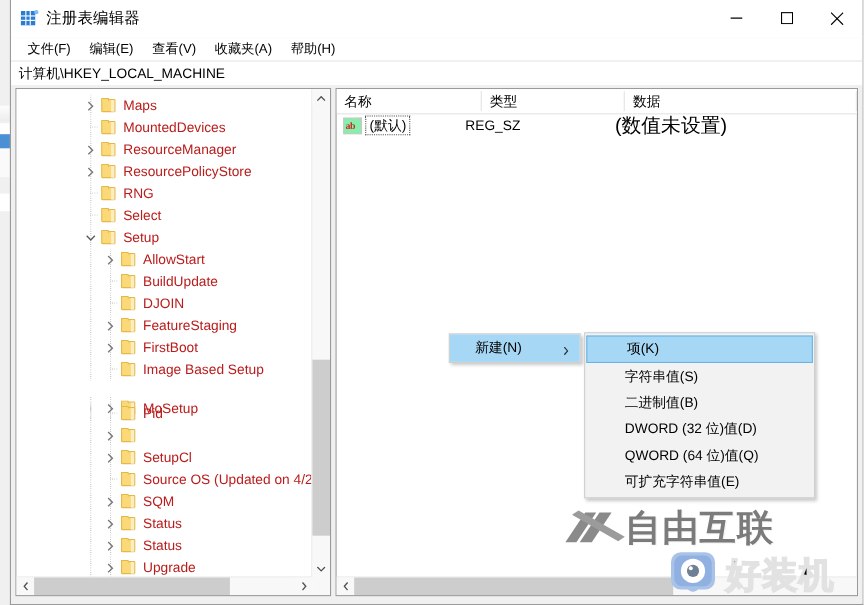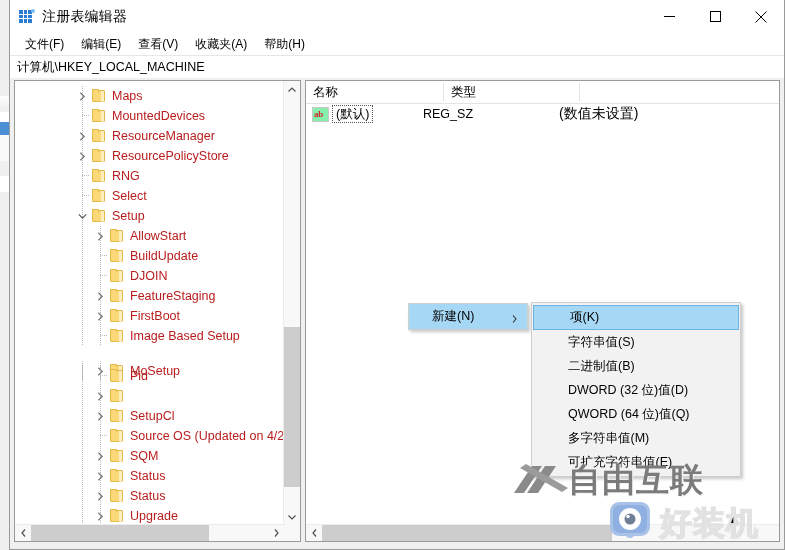--- a/index.html
+++ b/index.html
@@ -116,21 +116,21 @@
   .ab-icon{width:17px;height:15px;margin-left:6px;margin-right:3px;position:relative;flex:0 0 auto;
     background:#86efac;border:1px solid #c8c8c8;box-sizing:border-box;}
   .ab-icon span{position:absolute;left:1px;top:0px;font-size:9px;font-weight:bold;color:#cc2b2b;line-height:13px;letter-spacing:-.3px;font-family:"Liberation Serif",serif;}
   .ab-icon:after{content:"";position:absolute;right:-1px;top:-1px;border-left:4px solid transparent;border-top:4px solid #c8c8c8;}
   .namecell{
     font-size:12.5px;line-height:16px;padding:0 3px;
     border:1px dotted #555;box-sizing:border-box;height:18px;
     display:flex;align-items:center;
   }
   .typecell{position:absolute;left:117px;font-size:12.5px;}
-  .datacell{position:absolute;left:253px;font-size:14px;}
+  .datacell{position:absolute;left:253px;font-size:18px;}
 
   
   .cmenu{
     position:absolute;background:#f2f2f2;border:1px solid #cfcfcf;
     box-shadow:2px 2px 3px rgba(0,0,0,.22);
     padding:2px 0;box-sizing:border-box;
   }
   .cmenu-main{left:398px;top:225px;width:120px;padding:0;}
   .cmenu-sub{left:521px;top:224px;width:210px;}
   .citem{height:24px;display:flex;align-items:center;font-size:12.5px;color:#000;padding-left:36px;position:relative;white-space:nowrap;}
@@ -529,20 +529,21 @@
           </div>
         </div>
         <div class="sb-corner"></div>
       </div>
 
       <div class="pane pane-right">
 
         <div class="lv-head">
           <div class="lv-col" style="width:138px;">名称</div>
           <div class="lv-col" style="width:136px;">类型</div>
+          <div class="lv-col" style="width:220px;">数据</div>
         </div>
         <div class="lv-sep"></div>
 
         <div class="lv-row">
           <div class="ab-icon">
               <span>ab</span>
             </div>
           <div class="namecell">(默认)</div>
           <div class="typecell">REG_SZ</div>
           <div class="datacell">(数值未设置)</div>
@@ -577,23 +578,20 @@
             <span>字符串值(S)</span>
           </div>
           <div class="citem">
             <span>二进制值(B)</span>
           </div>
           <div class="citem">
             <span>DWORD (32 位)值(D)</span>
           </div>
           <div class="citem">
             <span>QWORD (64 位)值(Q)</span>
-          </div>
-          <div class="citem">
-            <span>多字符串值(M)</span>
           </div>
           <div class="citem">
             <span>可扩充字符串值(E)</span>
           </div>
         </div>
 
     </div>
   </div>
 
   <div class="wm1">

